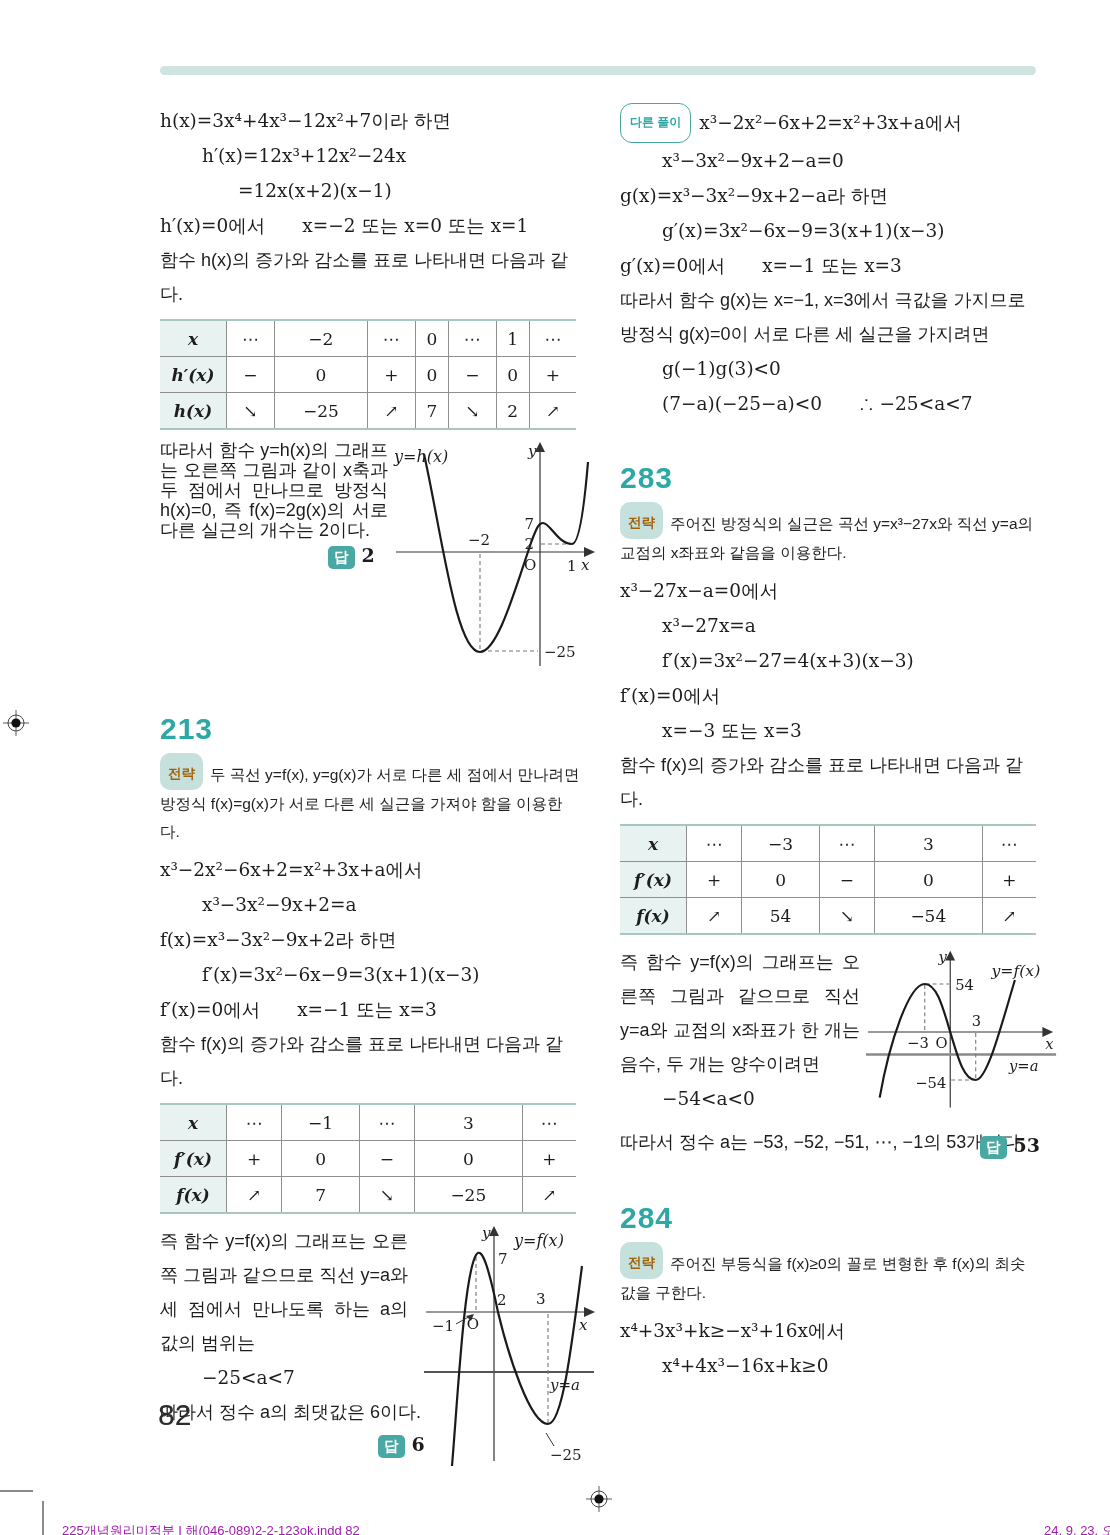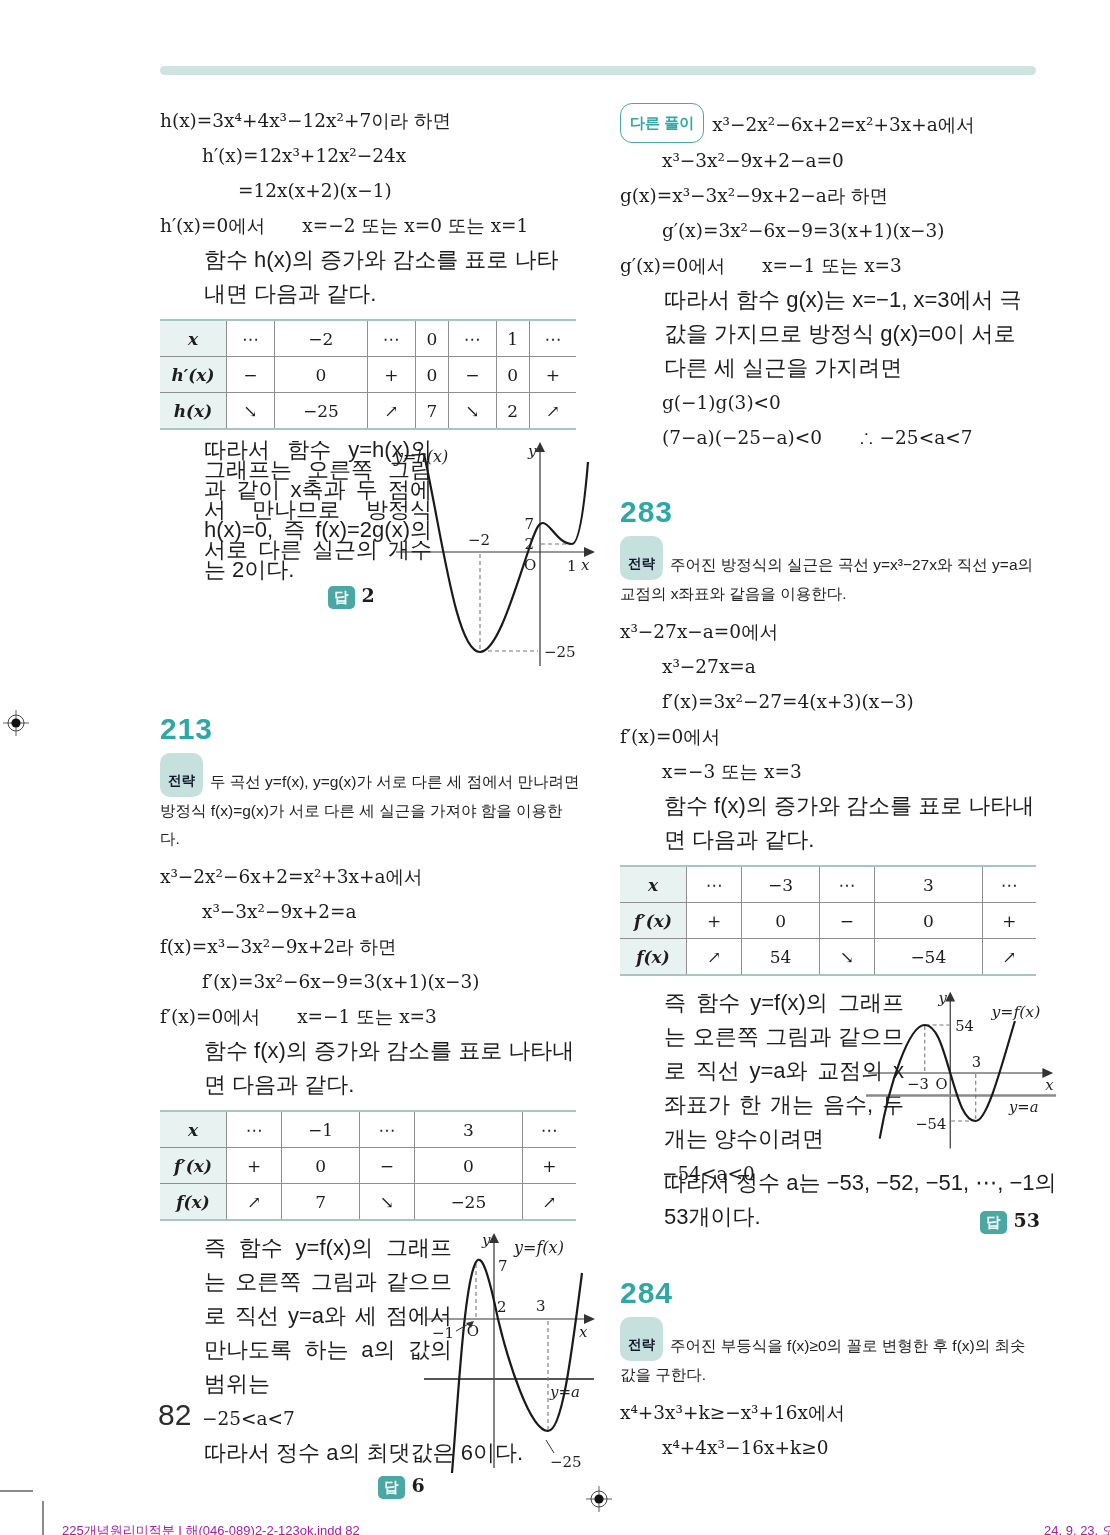--- a/index.html
+++ b/index.html
@@ -3,28 +3,28 @@
 <meta charset="utf-8">
 <style>
   html,body{margin:0;padding:0;background:#e8e8e8;}
   .sheet{position:relative;width:1110px;height:1535px;background:#ffffff;overflow:hidden;
          font-family:"Liberation Sans",sans-serif;color:#1d1d1d;}
   .topbar{position:absolute;left:160px;top:66px;width:876px;height:9px;border-radius:5px;background:#cfe3e0;}
   .col{position:absolute;top:103px;width:420px;}
   .col-left{left:160px;}
   .col-right{left:620px;}
   .mline{font-family:"DejaVu Serif","Liberation Serif",serif;font-size:18.5px;line-height:35px;white-space:nowrap;}
-  .tline{font-size:22px;line-height:34px;margin-left:44px;}
+  .tline{font-size:18px;line-height:34px;}
   .ind1{padding-left:42px;}
   .ind2{padding-left:78px;}
   .h-num{font-weight:bold;font-size:30px;color:#2ea8a4;letter-spacing:1px;line-height:34px;margin-top:26px;}
   .strat{font-size:15.5px;line-height:28px;color:#222;margin-top:7px;}
-  .badge-strategy{display:inline-block;background:#c6e1dd;color:#0f172a;font-size:13.5px;font-weight:bold;
-                  padding:14px 8px 2px;border-radius:10px;margin-right:7px;vertical-align:2px;}
-  .badge-alt{display:inline-block;border:1.5px solid #49a8a3;color:#2ea8a4;background:#fff;font-size:15px;
+  .badge-strategy{display:inline-block;background:#c6e1dd;color:#a16207;font-size:13.5px;font-weight:bold;
+                  padding:7px 8px 2px;border-radius:10px;margin-right:7px;vertical-align:2px;}
+  .badge-alt{display:inline-block;border:1.5px solid #49a8a3;color:#2ea8a4;background:#fff;font-size:12px;
              font-weight:bold;padding:1px 9px 2px;border-radius:12px;margin-right:8px;vertical-align:3px;}
   .badge-answer{display:inline-block;background:#49a8a3;color:#fff;font-size:14.5px;font-weight:bold;
                 padding:2px 6px;border-radius:5px;margin-right:7px;}
   .ansline{margin-top:4px;font-family:"DejaVu Serif","Liberation Serif",serif;font-size:19px;font-weight:bold;}
   .dtable{border-collapse:collapse;width:416px;margin-top:8px;
           border-top:2.5px solid #a8c6c1;border-bottom:2.5px solid #a8c6c1;border-left:hidden;border-right:hidden;}
   .dtable td{border:1px solid #8f8f8f;height:33px;text-align:center;vertical-align:middle;
              font-family:"DejaVu Serif","Liberation Serif",serif;font-size:17px;}
   .dtable td.lbl{background:#e8f2f0;font-weight:bold;font-style:italic;width:64px;}
   .fig{position:relative;margin-top:10px;}

